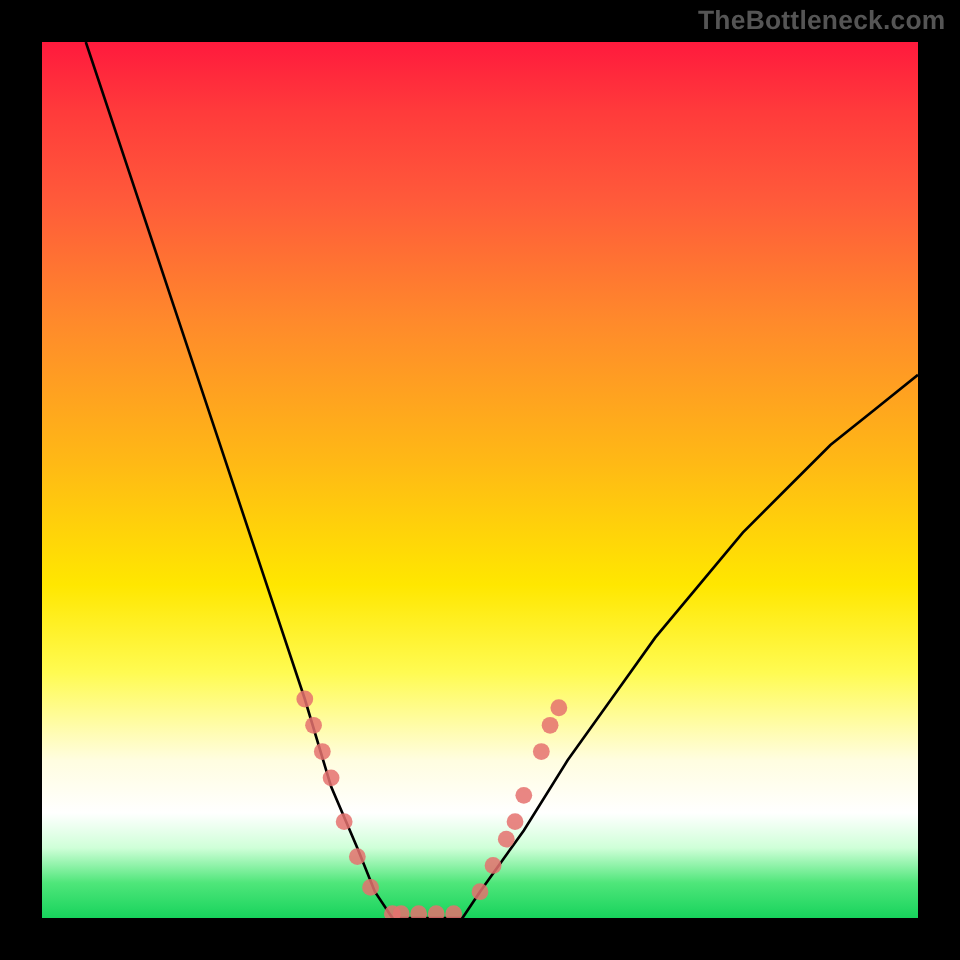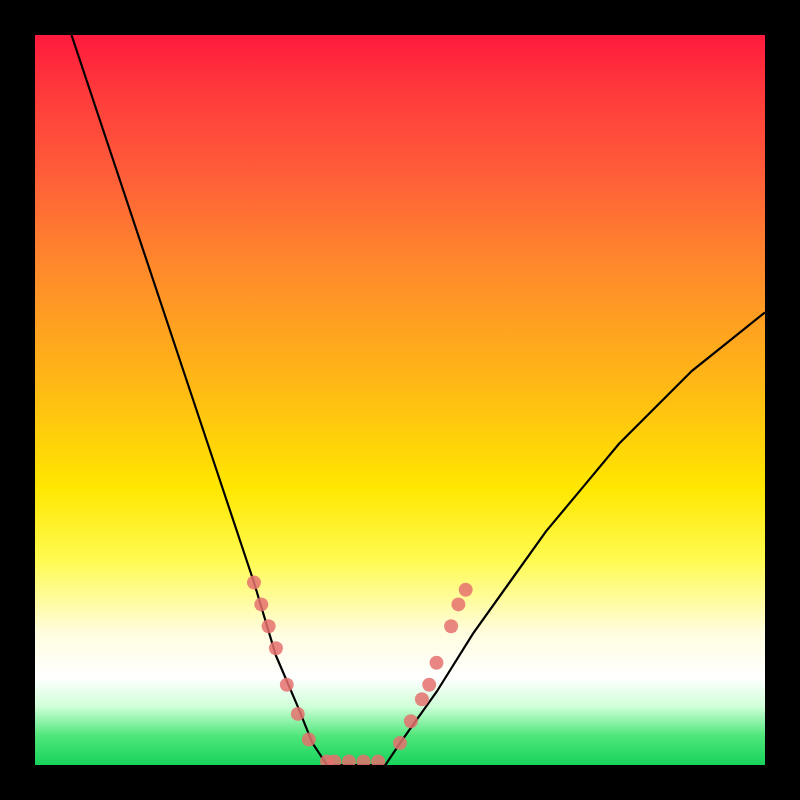--- a/index.html
+++ b/index.html
@@ -54,20 +54,21 @@
   }
   svg.curve {
     position: absolute;
     inset: 0;
   }
 </style>
 </head>
 <body>
 
 <div class="frame">
+  <div class="watermark">TheBottleneck.com</div>
 
   <div class="plot-area">
     <div class="gradient-bg"></div>
 
     <svg class="curve" viewBox="0 0 730 730" preserveAspectRatio="none">
       <g>
         <path id="curve-path" d="M36.5 0.0 L73.0 109.5 L109.5 219.0 L146.0 328.5 L182.5 438.0 L219.0 547.5 L240.9 620.5 L262.8 671.6 L277.4 708.1 L292.0 730.0 L306.6 730.0 L321.2 730.0 L335.8 730.0 L350.4 730.0 L365.0 708.1 L401.5 657.0 L438.0 598.6 L474.5 547.5 L511.0 496.4 L547.5 452.6 L584.0 408.8 L620.5 372.3 L657.0 335.8 L693.5 306.6 L730.0 277.4" fill="none" stroke="#000" stroke-width="2.2"></path>
       </g>
       <g id="markers-group">
           <circle cx="219.0" cy="547.5" r="7" fill="#e5716f" fill-opacity="0.85"></circle>

